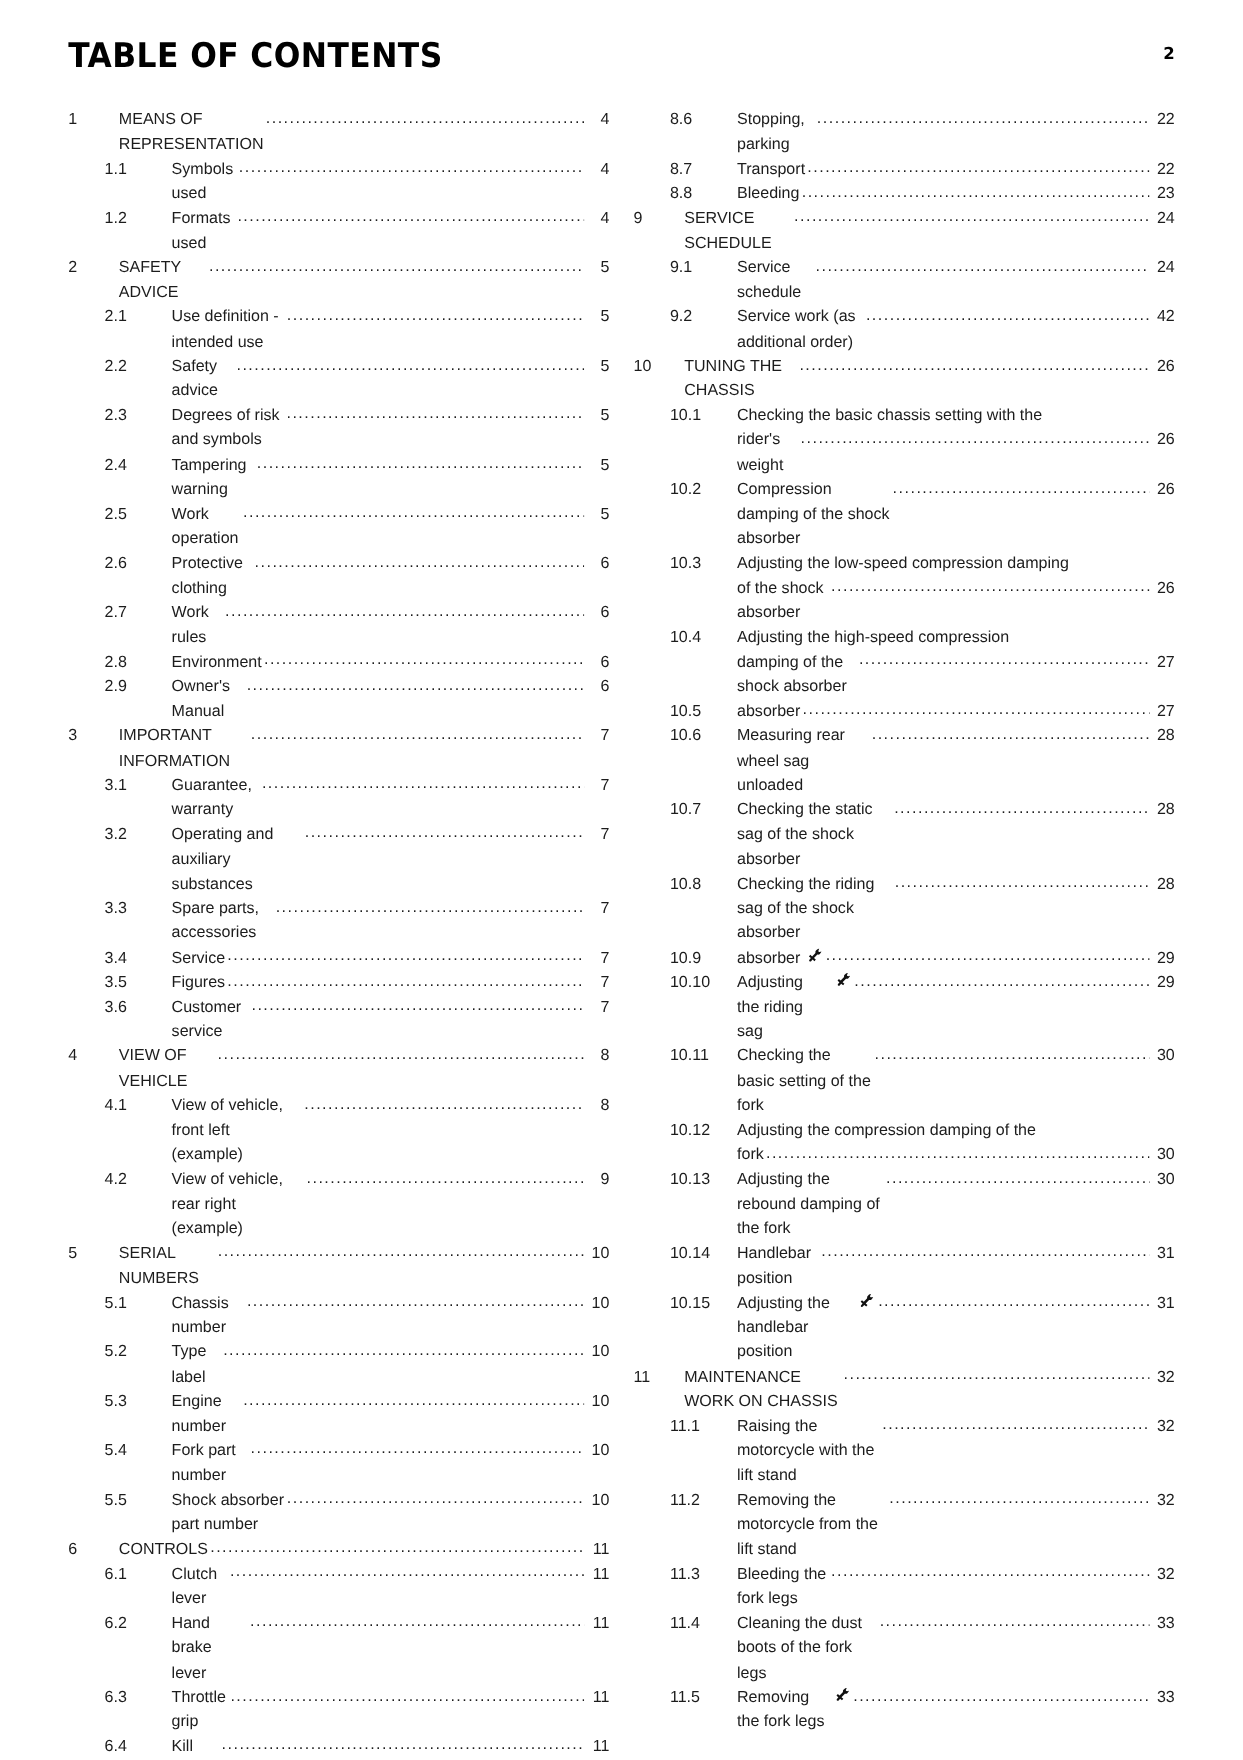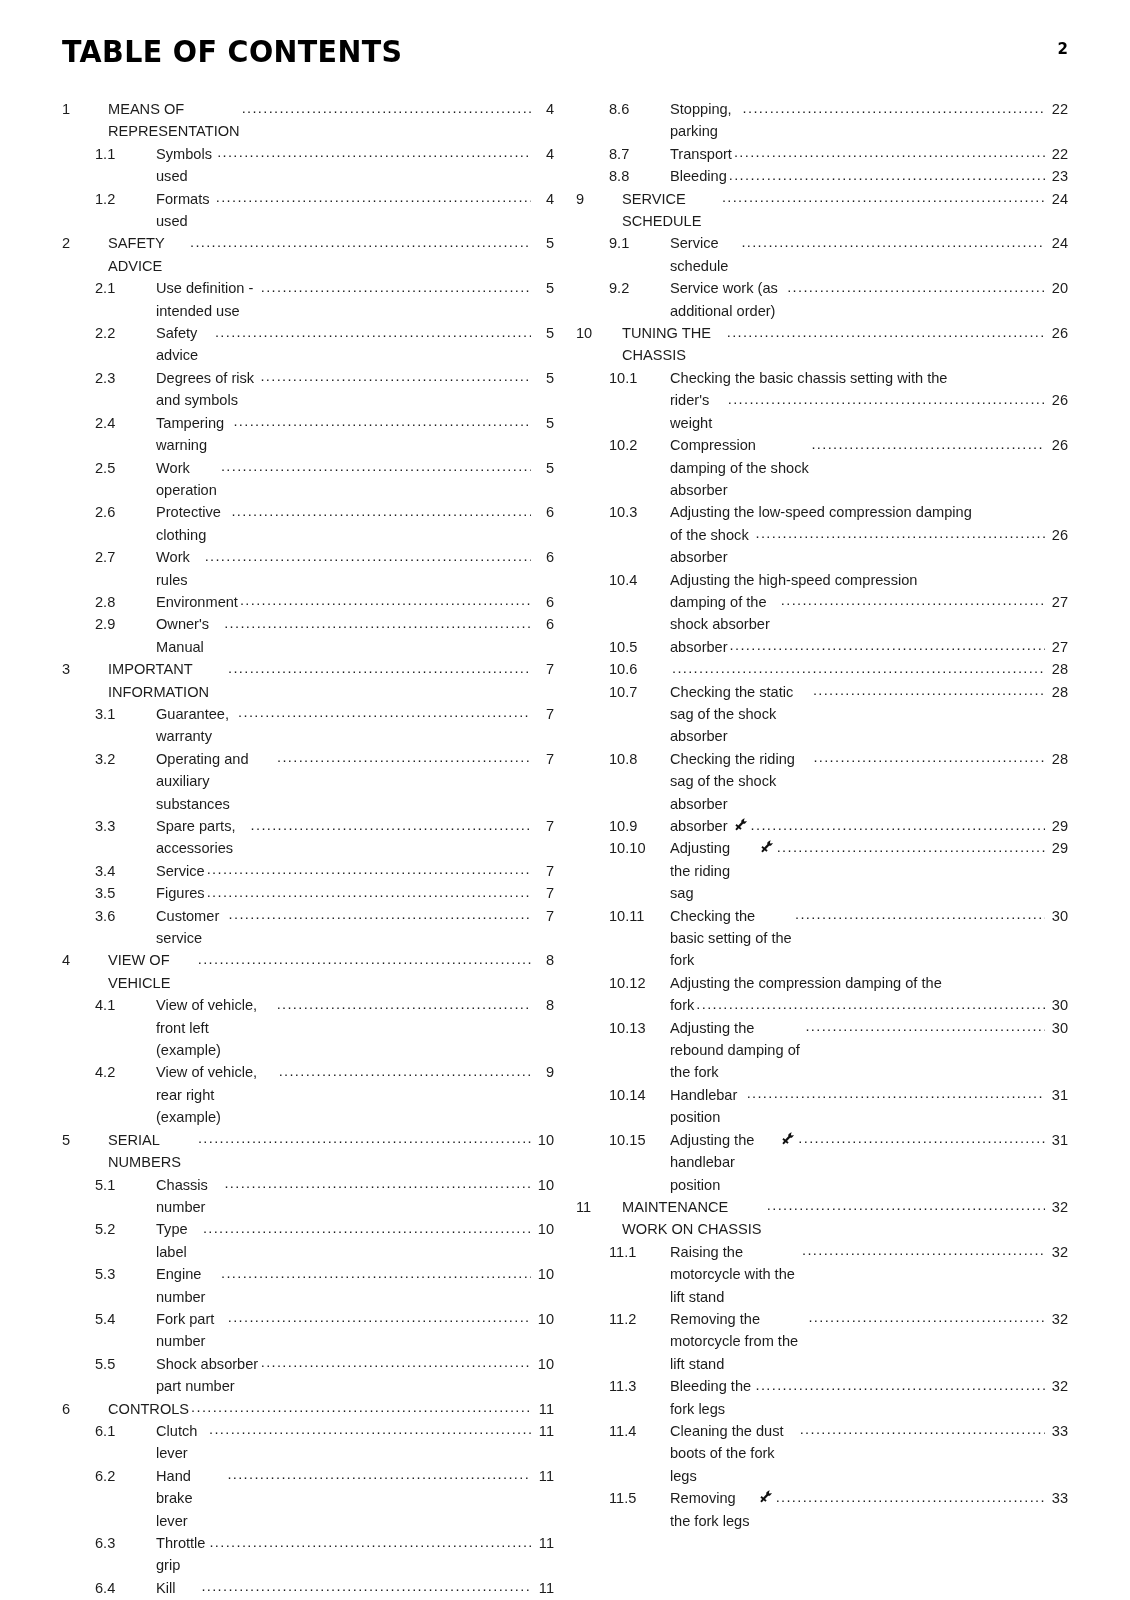--- a/index.html
+++ b/index.html
@@ -551,21 +551,21 @@
               <span class="pageno">24</span>
             </div>
           </div>
         </div>
         <div class="toc-entry level-2">
           <div class="num">9.2</div>
           <div class="body-wrap">
             <div class="title-line">
               <span class="title-text">Service work (as additional order)</span>
               <span class="leader">..........................................................................................</span>
-              <span class="pageno">20</span>
+              <span class="pageno">42</span>
             </div>
           </div>
         </div>
         <div class="toc-entry level-1">
           <div class="num">10</div>
           <div class="body-wrap">
             <div class="title-line">
               <span class="title-text">TUNING THE CHASSIS</span>
               <span class="leader">..........................................................................................</span>
               <span class="pageno">26</span>
@@ -628,20 +628,21 @@
               <span class="title-text">absorber</span>
               <span class="leader">..........................................................................................</span>
               <span class="pageno">27</span>
             </div>
           </div>
         </div>
         <div class="toc-entry level-2">
           <div class="num">10.6</div>
           <div class="body-wrap">
             <div class="title-line">
+              <span class="title-text">Measuring rear wheel sag unloaded</span>
               <span class="leader">..........................................................................................</span>
               <span class="pageno">28</span>
             </div>
           </div>
         </div>
         <div class="toc-entry level-2">
           <div class="num">10.7</div>
           <div class="body-wrap">
             <div class="title-line">
               <span class="title-text">Checking the static sag of the shock absorber</span>

